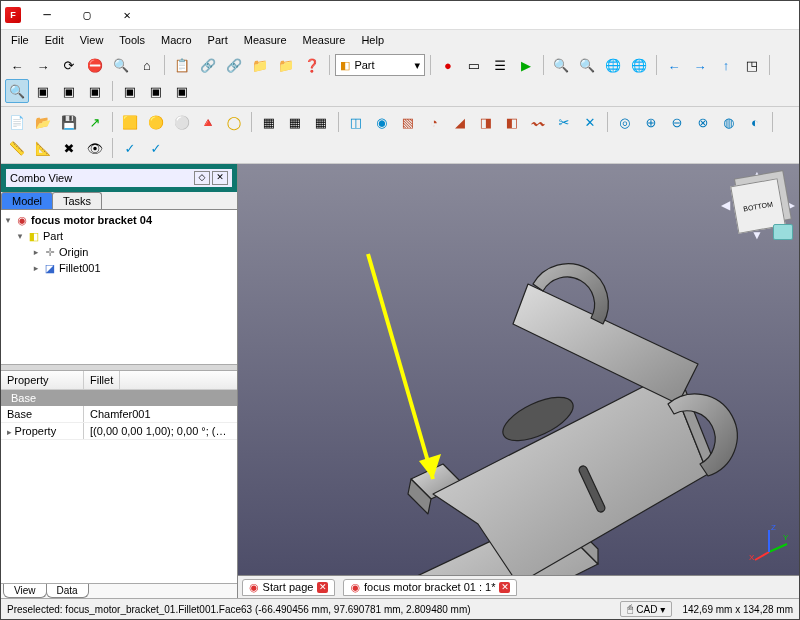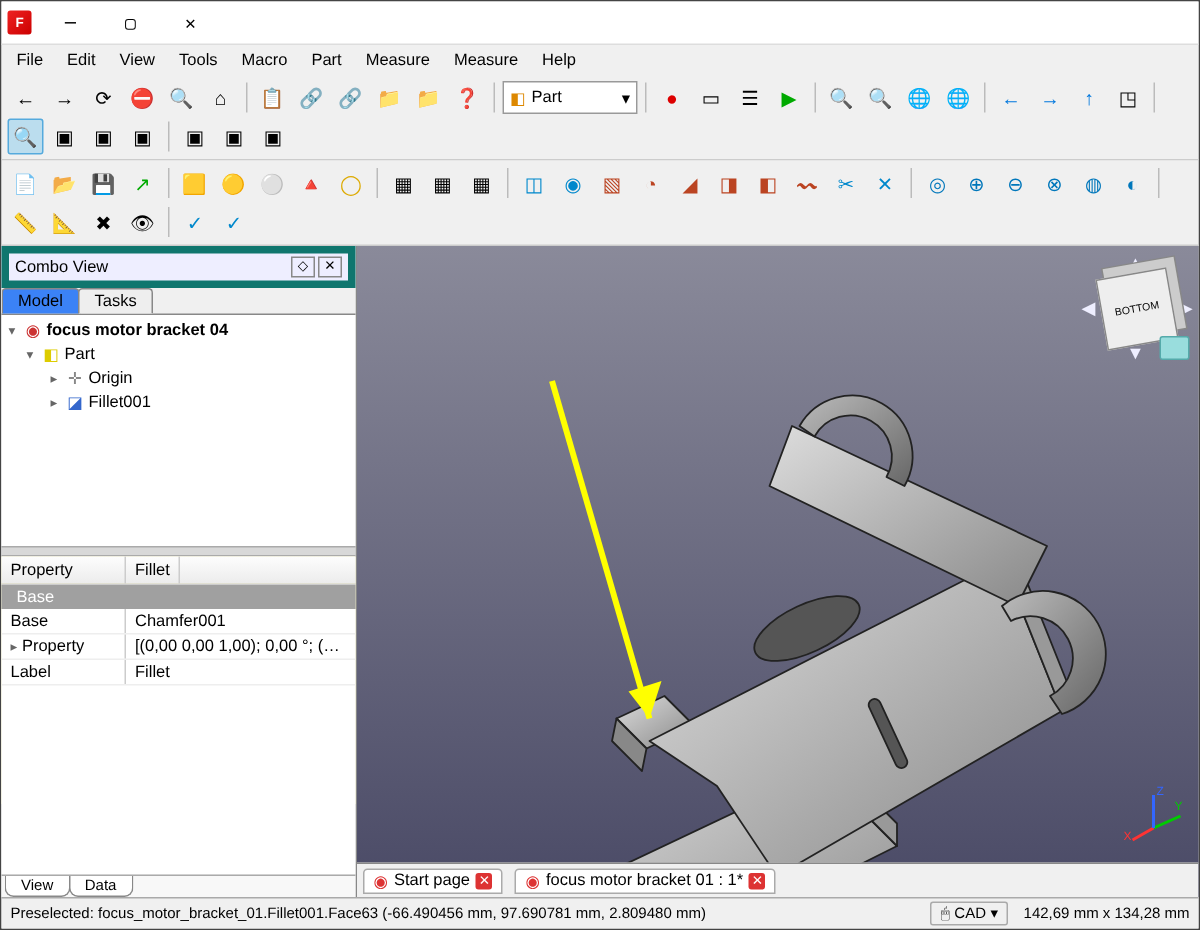--- a/index.html
+++ b/index.html
@@ -227,24 +227,20 @@
         <div class="prop-group">Base</div>
         <div class="prop-body">
           <div class="prop-row">
             <div class="pc1">Base</div>
               <div class="pc2">Chamfer001</div>
           </div>
           <div class="prop-row">
             <div class="pc1"><span class="twist">▸</span> <span>Property</span></div>
               <div class="pc2">[(0,00 0,00 1,00); 0,00 °; (0,00 mm  0,00 mm  0,00 ...</div>
           </div>
-          <div class="prop-row">
-            <div class="pc1">Label</div>
-              <div class="pc2">Fillet</div>
-          </div>
         </div>
       </div>
       <div style="flex:1;background:#fff"></div>
       <div class="tabs-bot">
         <div class="tab">View</div>
         <div class="tab">Data</div>
       </div>
     </div>
 
     <div class="view3d">

